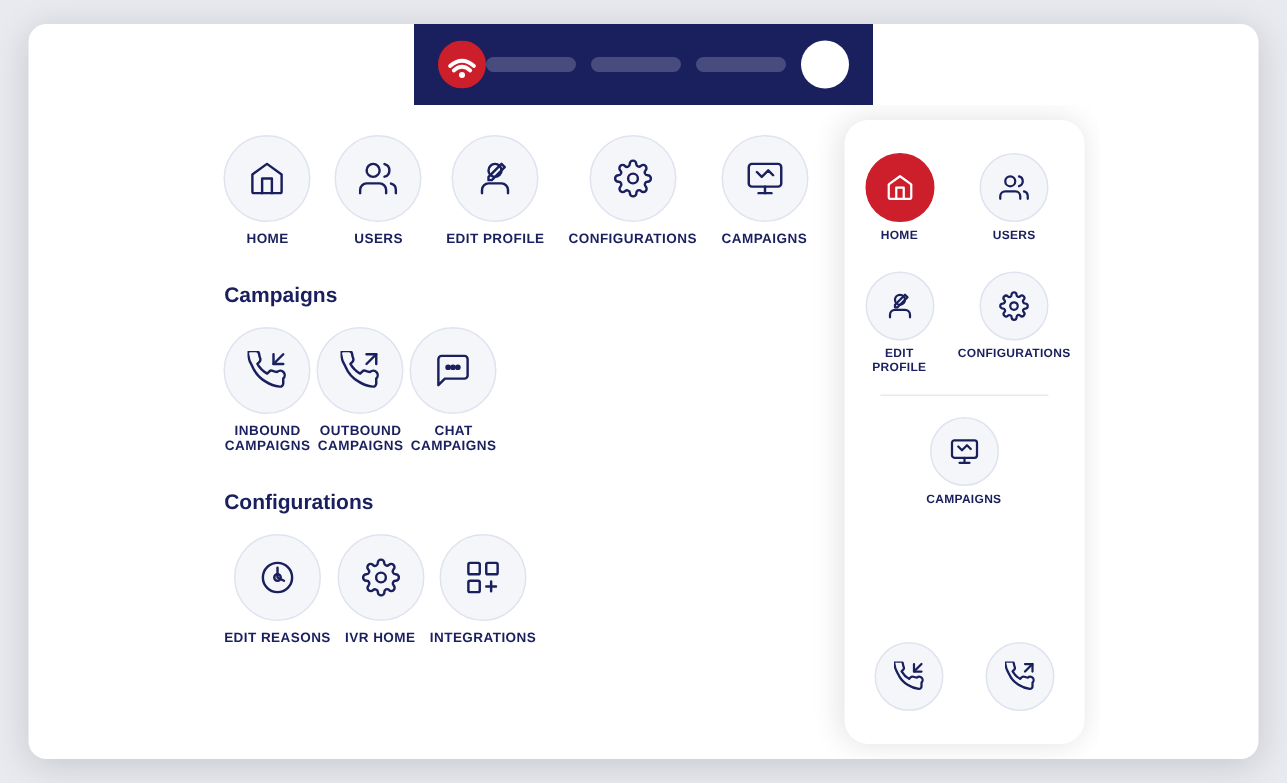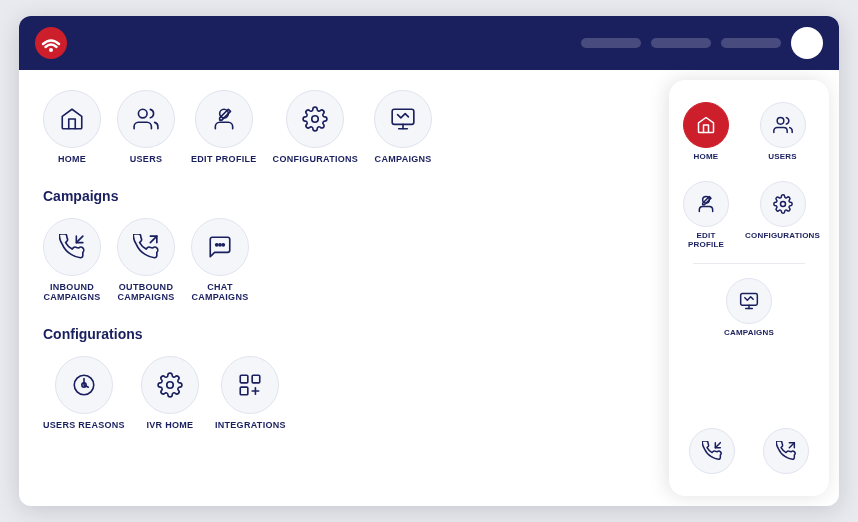--- a/index.html
+++ b/index.html
@@ -17,20 +17,21 @@
     .app-window {
       width: 820px;
       height: 490px;
       background: #fff;
       border-radius: 12px;
       box-shadow: 0 4px 24px rgba(0,0,0,0.15);
       overflow: hidden;
       display: flex;
       flex-direction: column;
       position: relative;
+      align-items: center;
     }
 
     
     .top-nav {
       background: #1a1f5e;
       height: 54px;
       display: flex;
       align-items: center;
       padding: 0 16px;
       flex-shrink: 0;
@@ -124,21 +125,21 @@
     
     .section-header {
       font-size: 14px;
       font-weight: 700;
       color: #1a1f5e;
       margin-bottom: 14px;
     }
 
     .section-icons-row {
       display: flex;
-      gap: 16px;
+      gap: 4px;
       margin-bottom: 24px;
       flex-wrap: wrap;
     }
 
     
     .right-panel {
       width: 160px;
       background: #fff;
       border-radius: 16px;
       box-shadow: -2px 0 20px rgba(0,0,0,0.12);
@@ -343,21 +344,21 @@
 
 
         <div class="icon-item">
           <div class="icon-circle">
             <svg width="26" height="26" viewBox="0 0 24 24" fill="none" stroke="#1a1f5e" stroke-width="1.5" stroke-linecap="round" stroke-linejoin="round">
               <circle cx="12" cy="12" r="9"></circle>
               <path d="M12 6v6l4 2"></path>
               <circle cx="12" cy="12" r="2" fill="none"></circle>
             </svg>
           </div>
-          <span class="icon-label">USERS REASONS</span>
+          <span class="icon-label">EDIT REASONS</span>
         </div>
 
         <div class="icon-item">
           <div class="icon-circle">
             <svg width="26" height="26" viewBox="0 0 24 24" fill="none" stroke="#1a1f5e" stroke-width="1.5" stroke-linecap="round" stroke-linejoin="round">
               <circle cx="12" cy="12" r="3"></circle>
               <path d="M19.4 15a1.65 1.65 0 00.33 1.82l.06.06a2 2 0 01-2.83 2.83l-.06-.06a1.65 1.65 0 00-1.82-.33 1.65 1.65 0 00-1 1.51V21a2 2 0 01-4 0v-.09A1.65 1.65 0 009 19.4a1.65 1.65 0 00-1.82.33l-.06.06a2 2 0 01-2.83-2.83l.06-.06A1.65 1.65 0 004.68 15a1.65 1.65 0 00-1.51-1H3a2 2 0 010-4h.09A1.65 1.65 0 004.6 9a1.65 1.65 0 00-.33-1.82l-.06-.06a2 2 0 012.83-2.83l.06.06A1.65 1.65 0 009 4.68a1.65 1.65 0 001-1.51V3a2 2 0 014 0v.09a1.65 1.65 0 001 1.51 1.65 1.65 0 001.82-.33l.06-.06a2 2 0 012.83 2.83l-.06.06A1.65 1.65 0 0019.4 9a1.65 1.65 0 001.51 1H21a2 2 0 010 4h-.09a1.65 1.65 0 00-1.51 1z"></path>
             </svg>
           </div>
           <span class="icon-label">IVR HOME</span>

